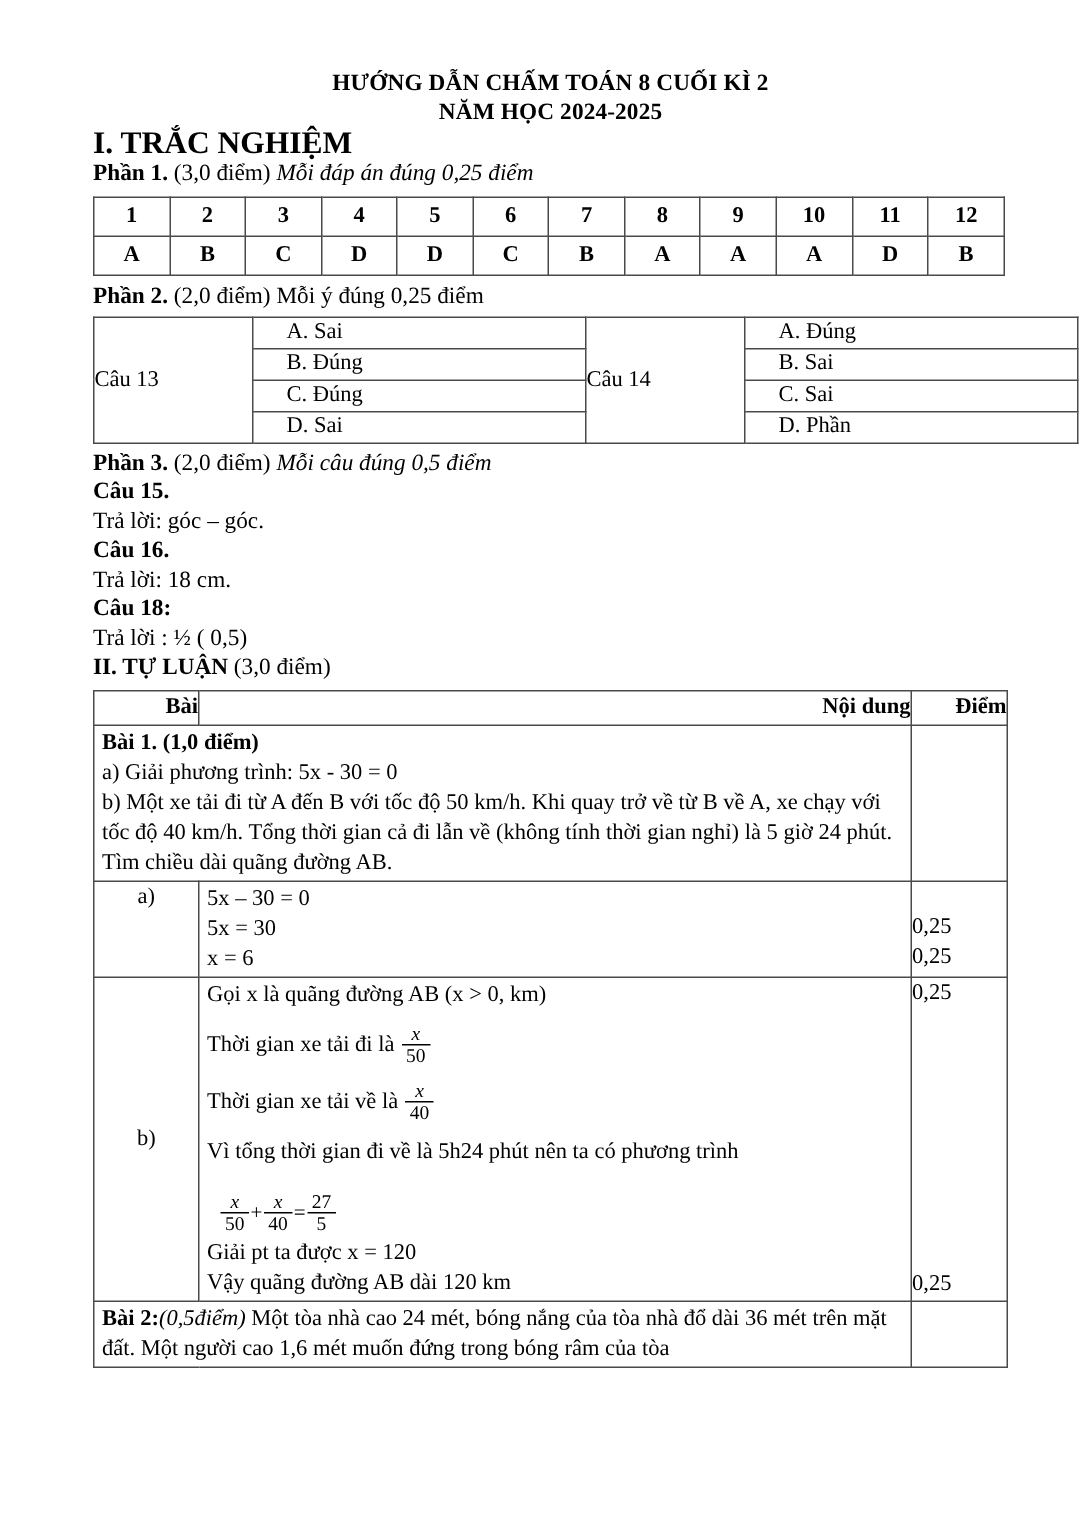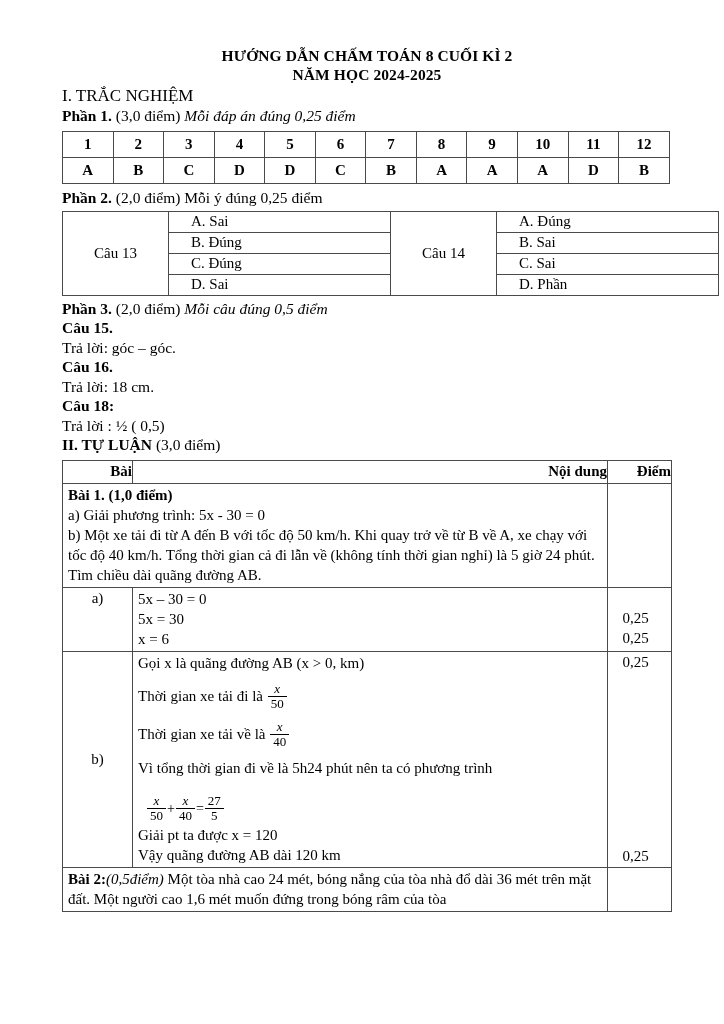--- a/index.html
+++ b/index.html
@@ -31,22 +31,22 @@
 
   
   .doc-title {
     text-align: center;
     font-weight: bold;
     font-size: 15.5px;
     line-height: 19px;
     letter-spacing: 0.1px;
   }
   .section-head {
-    font-weight: normal;
-    font-size: 17px;
+    font-weight: bold;
+    font-size: 21px;
     line-height: 19.5px;
     margin-top: 2px;
   }
   .para {
     font-size: 15.5px;
     line-height: 19.5px;
   }
   .b { font-weight: bold; }
   .i { font-style: italic; }
 
@@ -83,21 +83,21 @@
     margin-bottom: 3px;
     table-layout: fixed;
   }
   .tf-table td {
     height: 20px;
     vertical-align: middle;
     font-size: 15px;
   }
   .tf-label {
     width: 105px;
-    text-align: center;
+    text-align: left;
   }
   .tf-opt {
     width: 199px;
     padding-left: 22px;
     margin-left: 46px;
   }
 
   
   .essay-table {
     width: 609px;
@@ -115,21 +115,21 @@
 
   .th-cell {
     text-align: right;
     font-weight: bold;
     height: 22px;
     vertical-align: middle;
   }
   .cell-pad { padding: 1px 4px 2px 5px; }
   .cell-center-mid { text-align: center; vertical-align: middle; }
   .diem-cell {
-    text-align: center;
+    text-align: left;
     padding-right: 8px;
   }
 
   
   .frac {
     display: inline-block;
     vertical-align: -0.55em;
     text-align: center;
     font-size: 13px;
     line-height: 1.08;

